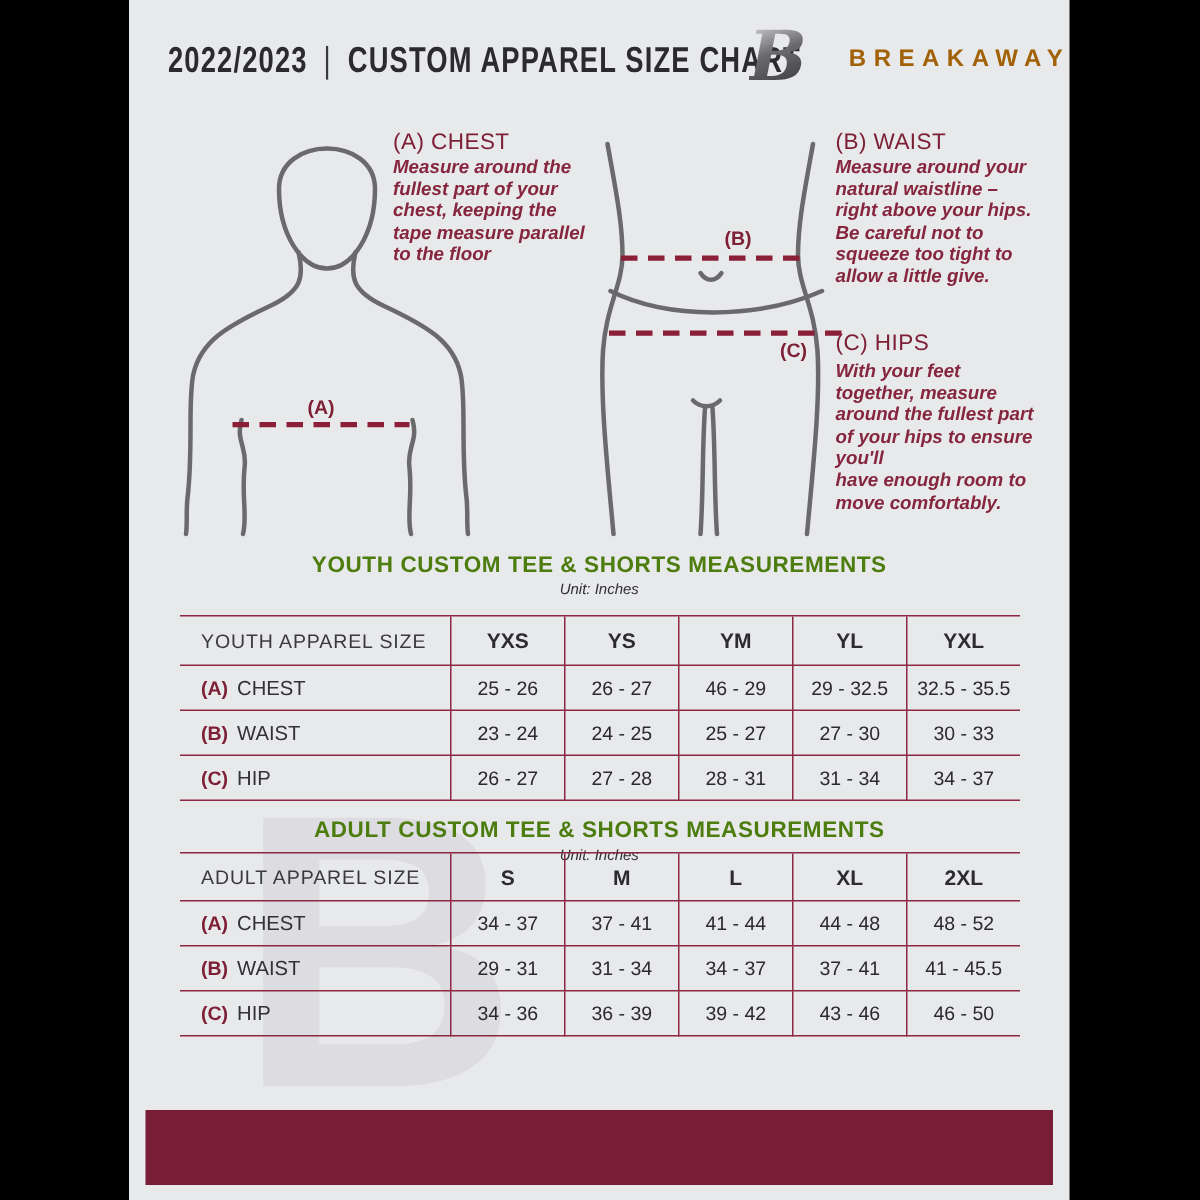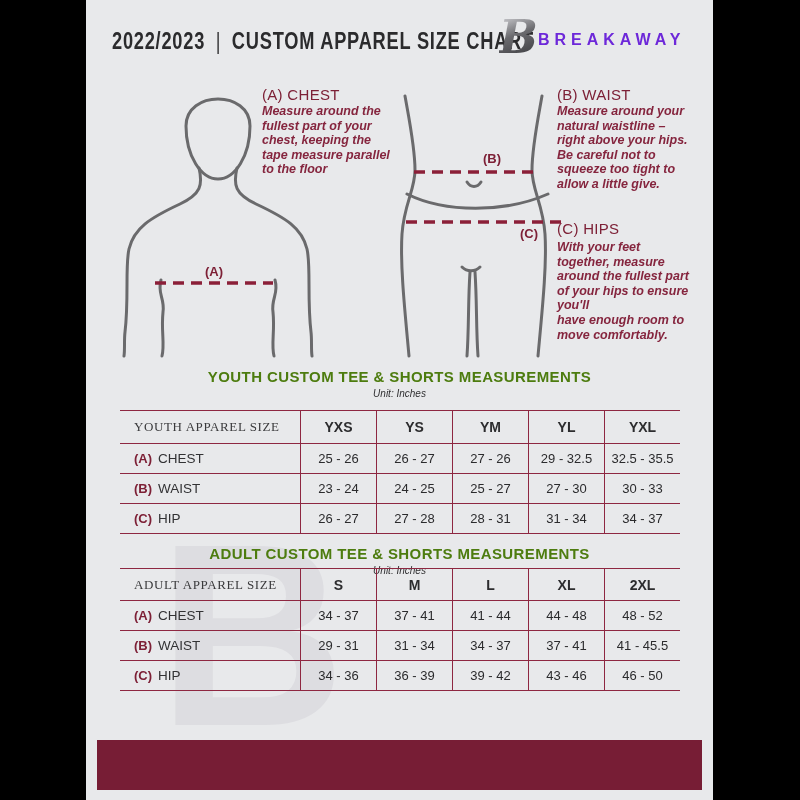--- a/index.html
+++ b/index.html
@@ -9,21 +9,21 @@
 
   
   .hdr-left{position:absolute;left:26px;top:27px;white-space:nowrap;
     transform:scaleX(0.76);transform-origin:left center;
     font-weight:bold;font-size:24px;letter-spacing:1px;color:#2b2b2d;}
   .hdr-left .divider{margin:0 14px;font-weight:normal;color:#3a3a3c;}
   .brand{position:absolute;left:413px;top:14px;display:flex;align-items:center;}
   .logo-b{font-family:"DejaVu Serif",serif;font-style:italic;font-weight:bold;font-size:46px;line-height:46px;
     background:linear-gradient(160deg,#c2c2c6 10%,#6a6a6e 45%,#3f3f43 90%);
     -webkit-background-clip:text;background-clip:text;-webkit-text-fill-color:transparent;color:#58585c;}
-  .brand-name{margin-left:0;font-weight:bold;font-size:16px;letter-spacing:5px;color:#6d28d9;margin-top:6px;}
+  .brand-name{margin-left:28px;font-weight:bold;font-size:16px;letter-spacing:5px;color:#a16207;margin-top:6px;}
 
   
   .instr-h{position:absolute;font-weight:normal;font-size:15px;letter-spacing:.3px;color:#7d2036;}
   .instr-p{position:absolute;font-style:italic;font-size:12.5px;line-height:14.6px;color:#85253e;white-space:pre-line;font-weight:bold;}
 
   
   svg{position:absolute;overflow:visible;}
   .fig-line{fill:none;stroke:#6a6a6c;stroke-width:3;stroke-linecap:round;}
   .dash{stroke:#8b1f38;stroke-width:3.5;stroke-dasharray:11 7;}
   .fig-label{font-family:"Liberation Sans",sans-serif;font-weight:bold;font-size:13px;fill:#7d2036;}
@@ -38,21 +38,21 @@
   .size-table{position:absolute;left:34px;width:560px;display:grid;
     grid-template-columns:180px 76px 76px 76px 76px 76px;
     border-top:1.5px solid #8e2741;}
   .yt{top:410px;grid-template-rows:33px 30px 30px 30px;}
   .at{top:568px;grid-template-rows:32px 30px 30px 30px;text-align:center;}
   .cell{display:flex;align-items:center;justify-content:center;
     border-bottom:1.5px solid #8e2741;font-size:13px;color:#2b2b2d;}
   .cell.v{border-left:1.5px solid #8e2741;}
   .cell.label{justify-content:flex-start;padding-left:14px;box-sizing:border-box;}
   .cell.colhead{font-weight:bold;font-size:14px;color:#2c2c2e;}
-  .cell.tblhead{font-size:13px;letter-spacing:.6px;color:#3a3a3c;font-family:Liberation Serif, serif;}
+  .cell.tblhead{font-size:13px;letter-spacing:.6px;color:#3a3a3c;}
   .pref{font-weight:bold;color:#7d2036;margin-right:6px;font-size:13px;}
   .rowname{font-size:13.5px;color:#323234;}
 
   
   .watermark{position:absolute;left:72px;top:505px;font-weight:bold;font-size:260px;line-height:260px;
     color:#dddde1;z-index:0;user-select:none;}
   .footer-bar{position:absolute;left:11px;top:740px;width:605px;height:50px;background:#771d35;}
   .layer{position:relative;z-index:1;}
 </style>
 </head>
@@ -130,21 +130,21 @@
       <div class="cell v colhead">YM</div>
       <div class="cell v colhead">YL</div>
       <div class="cell v colhead">YXL</div>
 
       <div class="cell label">
           <span class="pref">(A)</span>
           <span class="rowname">CHEST</span>
         </div>
       <div class="cell v">25 - 26</div>
       <div class="cell v">26 - 27</div>
-      <div class="cell v">27 - 26</div>
+      <div class="cell v">46 - 29</div>
       <div class="cell v">29 - 32.5</div>
       <div class="cell v">32.5 - 35.5</div>
 
       <div class="cell label">
           <span class="pref">(B)</span>
           <span class="rowname">WAIST</span>
         </div>
       <div class="cell v">23 - 24</div>
       <div class="cell v">24 - 25</div>
       <div class="cell v">25 - 27</div>

